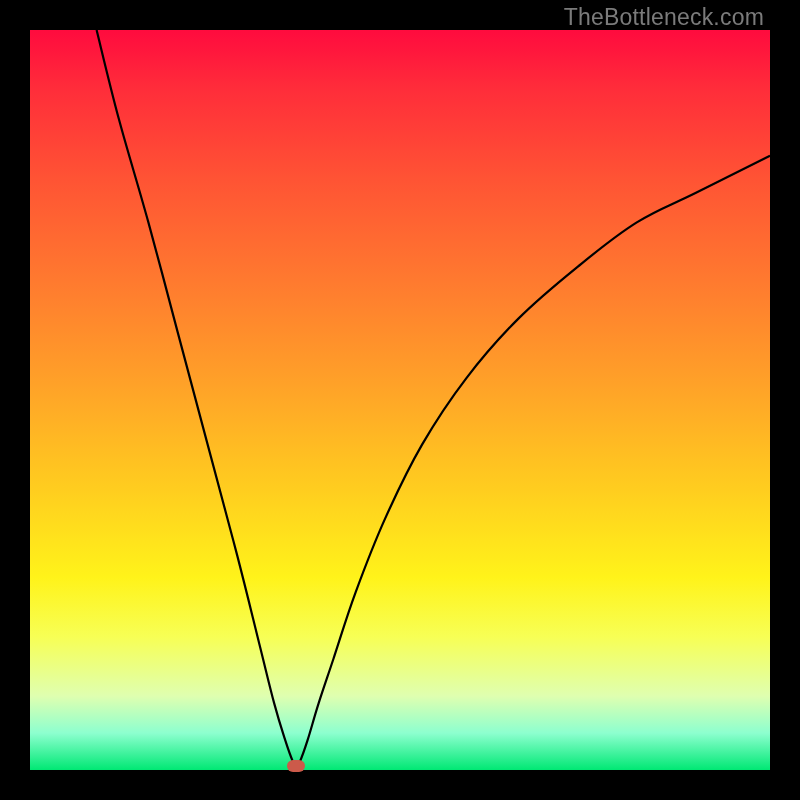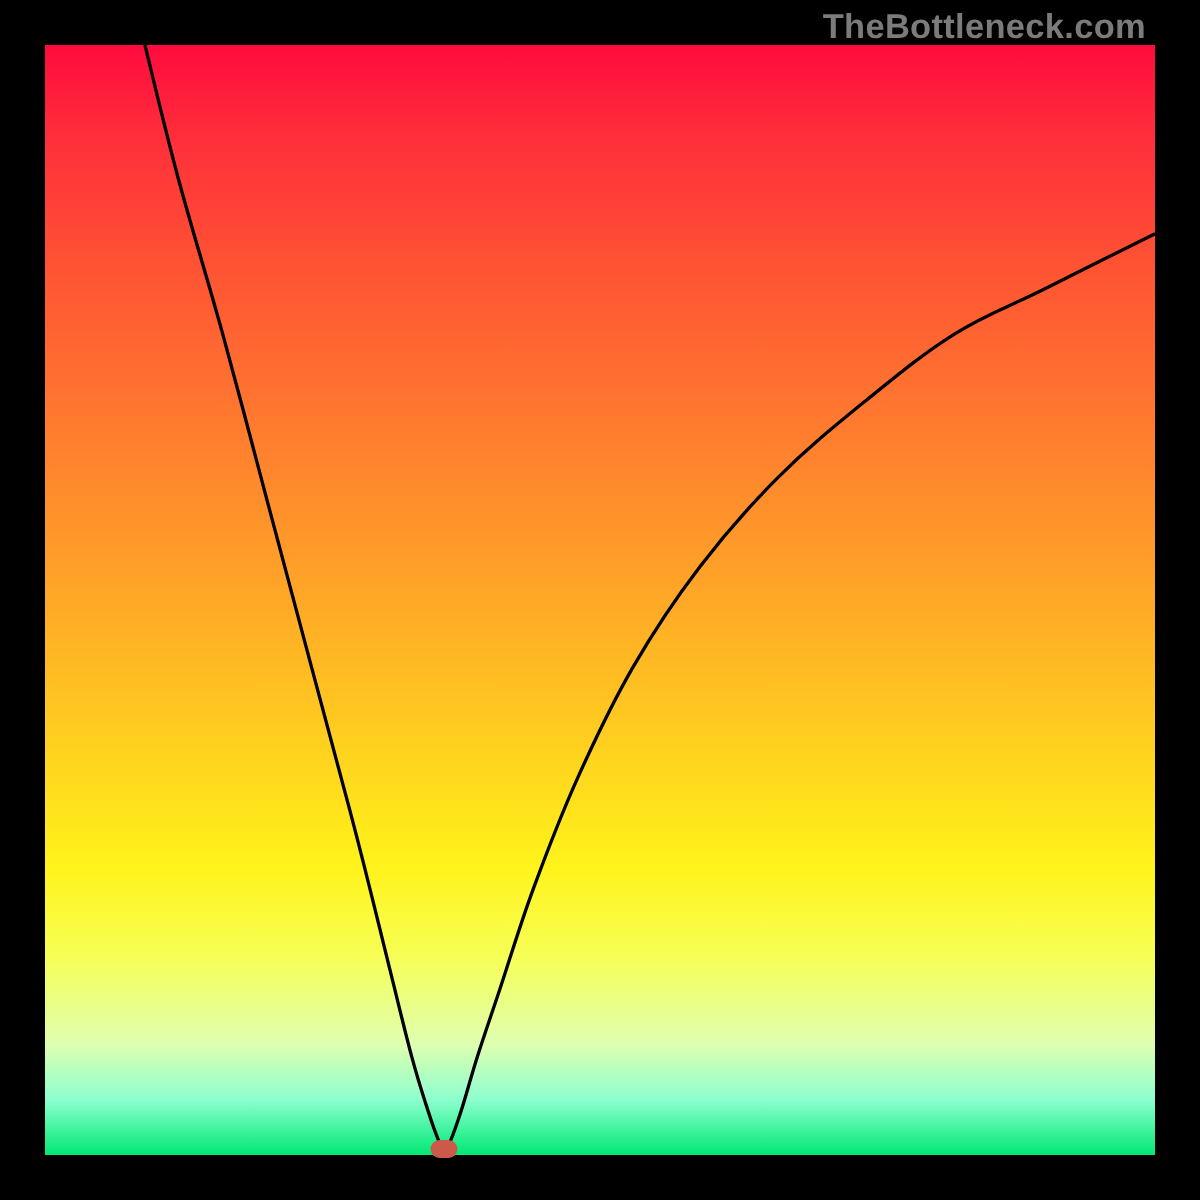--- a/index.html
+++ b/index.html
@@ -39,21 +39,21 @@
       #8dffcf 95%,
       #00e874 100%
     );
   }
   .watermark {
     position: absolute;
     top: 4px;
     right: 36px;
     color: #7b7b7b;
     font-size: 23px;
-    font-weight: 700;
+    font-weight: 400;
     letter-spacing: 0.2px;
     z-index: 10;
   }
   svg.curve {
     position: absolute;
     left: 0;
     top: 0;
     width: 740px;
     height: 740px;
     overflow: visible;

